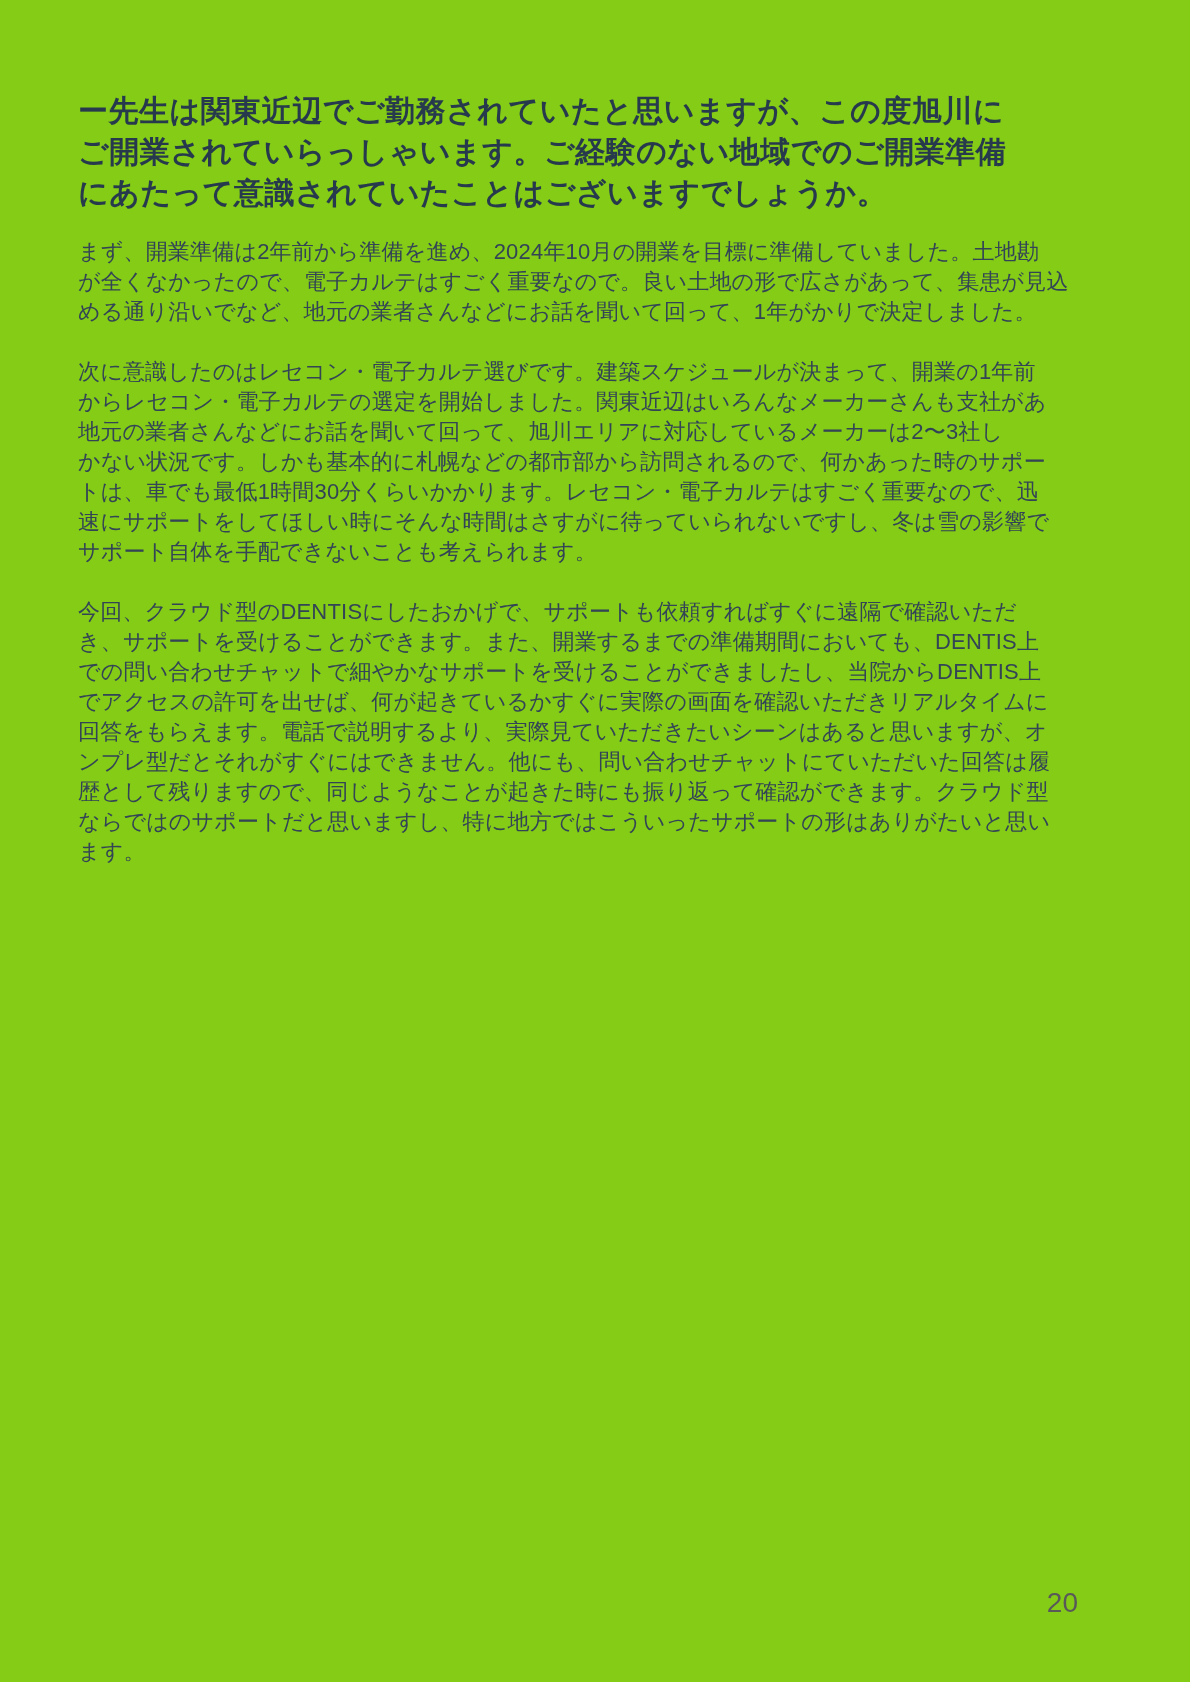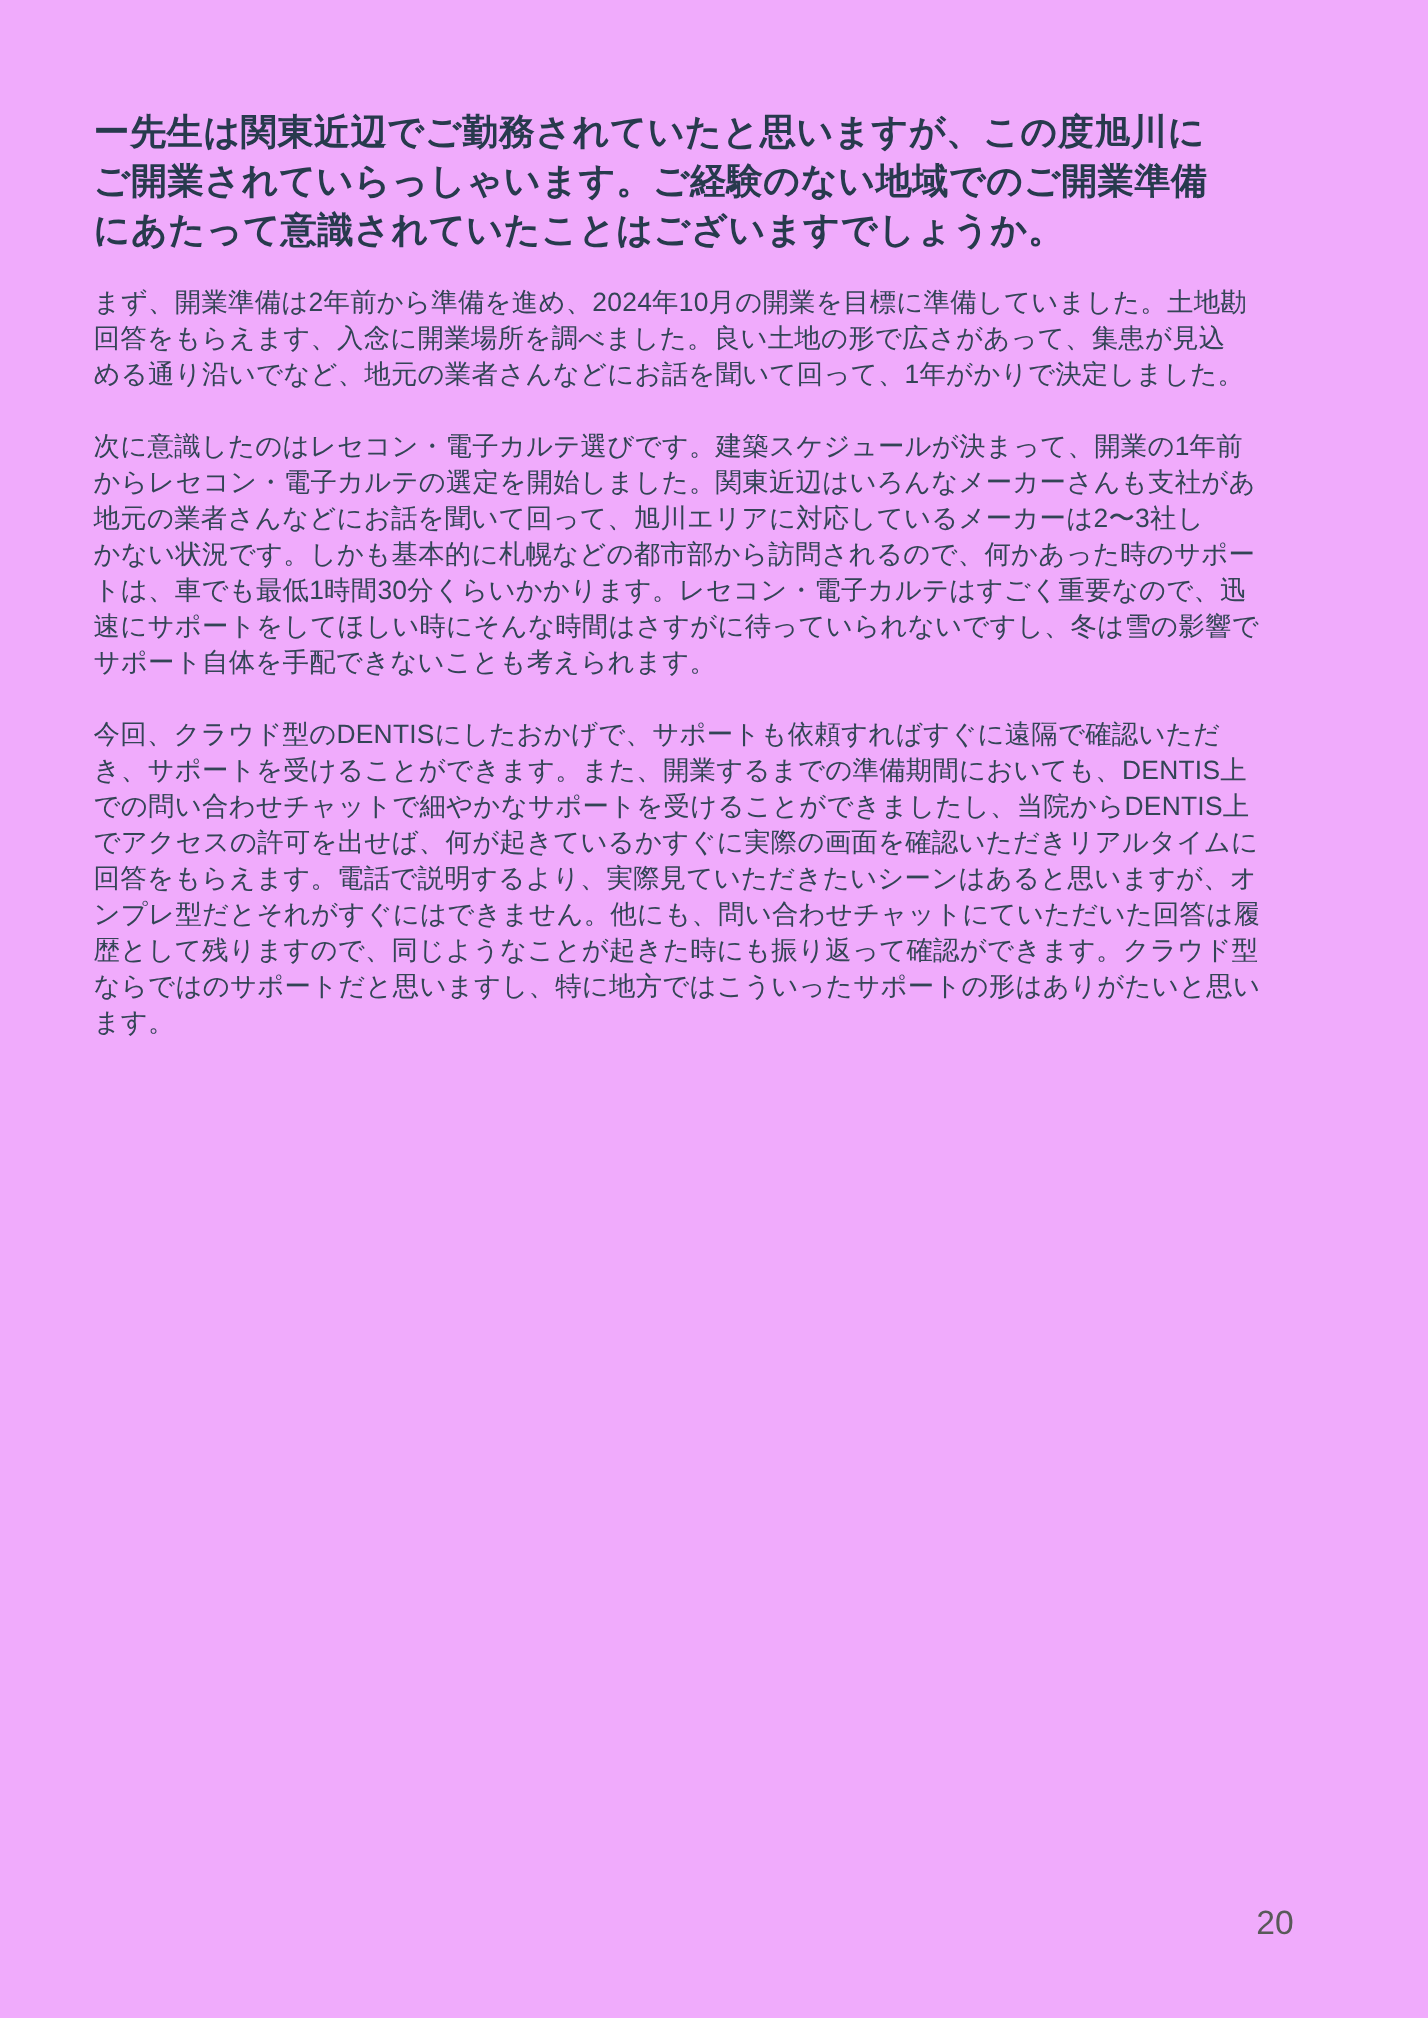--- a/index.html
+++ b/index.html
@@ -12,21 +12,21 @@
     height: 1682px;
     position: relative;
     font-family: "Liberation Sans", "DejaVu Sans", sans-serif;
   }
   .page {
     position: relative;
     width: 1190px;
     height: 1682px;
     box-sizing: border-box;
     padding: 90px 74px 0 78px;
-    background: #f0abfc;
+    background: #84cc16;
     overflow: hidden;
   }
   .question-heading {
     margin: 0 0 24px 0;
     font-size: 30px;
     line-height: 41px;
     font-weight: 700;
     color: #273a4d;
     white-space: pre-line;
     letter-spacing: 0.5px;
@@ -53,21 +53,21 @@
 </head>
 <body>
 
 <div class="page">
 
   <h1 class="question-heading">ー先生は関東近辺でご勤務されていたと思いますが、この度旭川に
 ご開業されていらっしゃいます。ご経験のない地域でのご開業準備
 にあたって意識されていたことはございますでしょうか。</h1>
 
   <p class="body-paragraph">まず、開業準備は2年前から準備を進め、2024年10月の開業を目標に準備していました。土地勘
-回答をもらえます、入念に開業場所を調べました。良い土地の形で広さがあって、集患が見込
+が全くなかったので、電子カルテはすごく重要なので。良い土地の形で広さがあって、集患が見込
 める通り沿いでなど、地元の業者さんなどにお話を聞いて回って、1年がかりで決定しました。</p>
 
   <p class="body-paragraph">次に意識したのはレセコン・電子カルテ選びです。建築スケジュールが決まって、開業の1年前
 からレセコン・電子カルテの選定を開始しました。関東近辺はいろんなメーカーさんも支社があ
 地元の業者さんなどにお話を聞いて回って、旭川エリアに対応しているメーカーは2〜3社し
 かない状況です。しかも基本的に札幌などの都市部から訪問されるので、何かあった時のサポー
 トは、車でも最低1時間30分くらいかかります。レセコン・電子カルテはすごく重要なので、迅
 速にサポートをしてほしい時にそんな時間はさすがに待っていられないですし、冬は雪の影響で
 サポート自体を手配できないことも考えられます。</p>
 

